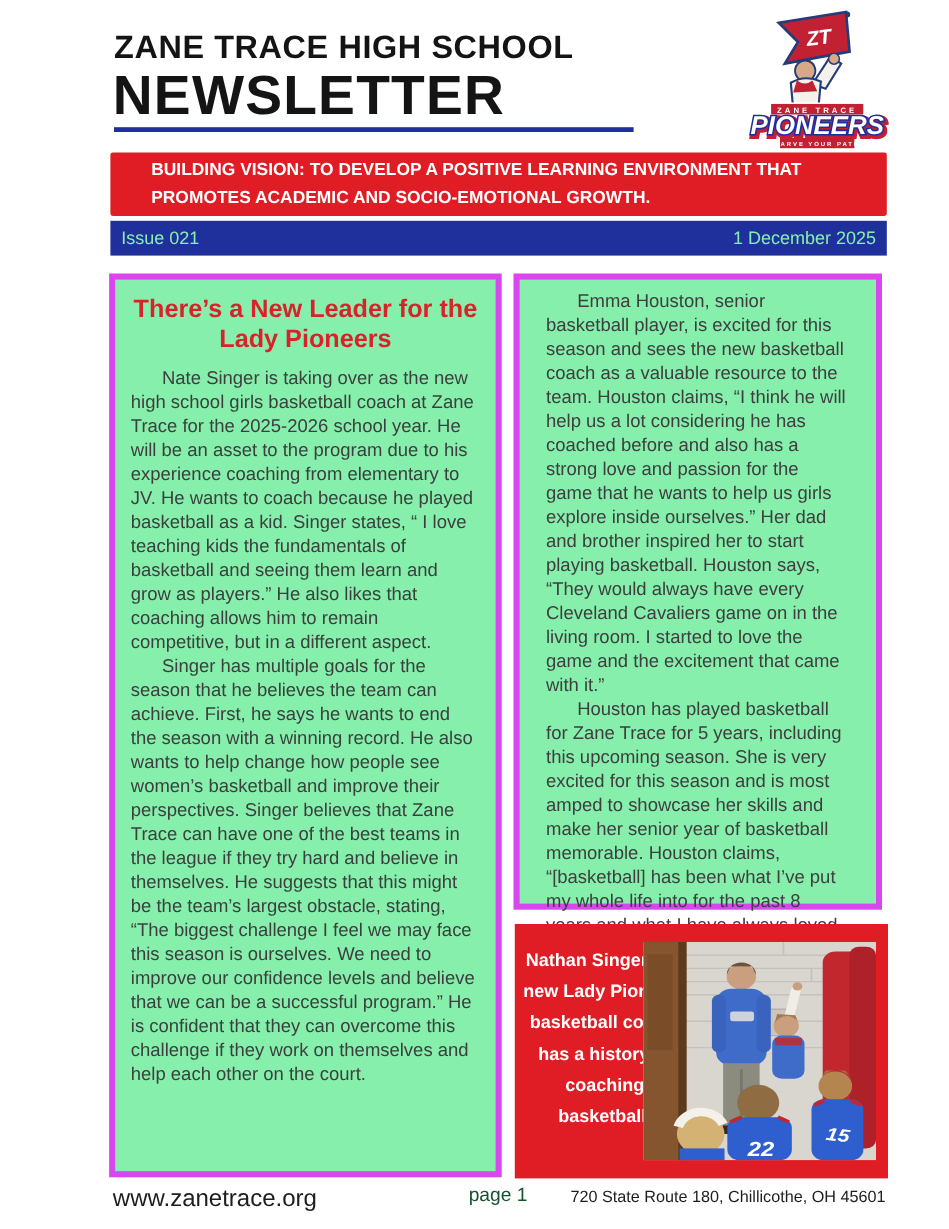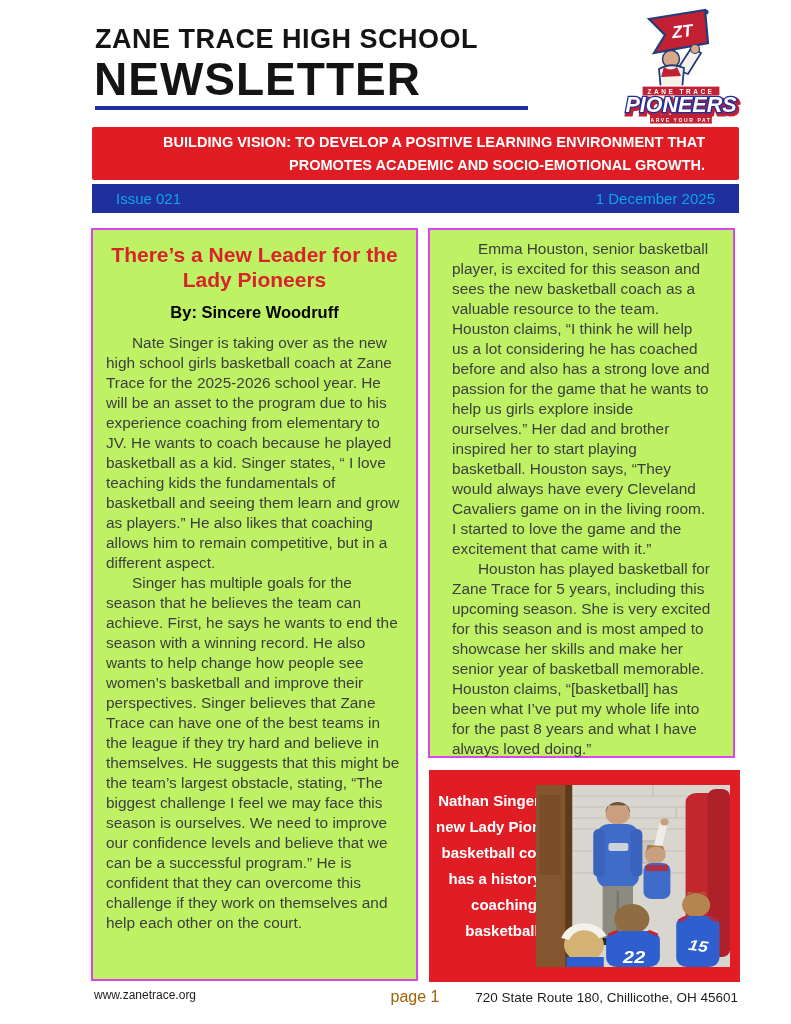--- a/index.html
+++ b/index.html
@@ -8,47 +8,47 @@
   .abs { position:absolute;margin-left:20px; }
 
   
   .school-name { left:75px; top:24px; font-size:27px; font-weight:800; color:#141414; letter-spacing:.5px; }
   .news-title  { left:74px; top:52px; font-size:46px; font-weight:800; color:#141414; letter-spacing:1px; }
   .title-rule  { left:75px; top:106px; width:433px; height:4px; background:#1f309d; }
   .logo-wrap   { left:601px; top:7px; width:122px; height:118px; }
 
   
   .vision { left:72px; top:127px; width:647px; height:53px; background:#e01d24; border-radius:2px;
-    color:#fff; font-weight:700; font-size:14.5px; line-height:1.55; text-align:right;
+    color:#fff; font-weight:700; font-size:14.5px; line-height:1.55; text-align:left;
     display:flex; align-items:center; justify-content:center; padding:0 34px; }
 
   
-  .issuebar { left:72px; top:184px; width:647px; height:29px; background:#1f2f9c; color:#0ea5e9;
-    font-size:15px; display:flex; align-items:center; justify-content:space-between; padding:0 24px; }
+  .issuebar { left:72px; top:184px; width:647px; height:29px; background:#1f2f9c; color:#86efac;
+    font-size:15px; display:flex; align-items:center; justify-content:space-between; padding:0 9px; }
 
   
-  .box { border:2px solid #d946ef; background:#bef264; }
+  .box { border:5px solid #d946ef; background:#86efac; }
   .left-box  { left:71px;  top:228px; width:327px; height:753px; padding:8px 13px; }
   .right-box { left:408px; top:228px; width:307px; height:530px; padding:9px 22px; }
 
   .headline { color:#d9232b; font-weight:800; font-size:21px; line-height:25px; text-align:center; margin-top:4px; }
   .byline   { color:#000; font-weight:800; font-size:16.5px; text-align:center; margin-top:11px; }
   .body-copy { margin-top:11px; }
   .body-copy p, .right-box p { font-size:15.4px; line-height:20px; color:#3e3e3e; text-indent:26px; margin:0; }
 
   
   .photo-box { left:409px; top:770px; width:311px; height:212px; background:#e01d24; }
   .photo-caption { position:absolute; left:6px; top:18px; width:138px; color:#fff; font-weight:800;
     font-size:15px; line-height:26px; text-align:center; }
   .photo-frame { position:absolute; right:10px; top:15px; width:194px; height:182px; overflow:hidden; }
   .photo-frame svg { width:100%; height:100%; display:block; }
 
   
-  .footer-site { left:74px; top:988px; font-size:12px; color:#1d1d1d; }
-  .footer-page { left:340px; top:988px; width:110px; text-align:center; font-size:16px; color:#a16207; }
+  .footer-site { left:74px; top:988px; font-size:20px; color:#1d1d1d; }
+  .footer-page { left:340px; top:988px; width:110px; text-align:center; font-size:16px; color:#14532d; }
   .footer-addr { left:418px; top:990px; width:300px; text-align:right; font-size:13.5px; color:#1d1d1d; }
 </style>
 </head>
 <body>
 
 <div class="abs school-name">ZANE TRACE HIGH SCHOOL</div>
 <div class="abs news-title">NEWSLETTER</div>
 <div class="abs title-rule"></div>
 
 <div class="abs logo-wrap">
@@ -84,21 +84,20 @@
   <span>BUILDING VISION: TO DEVELOP A POSITIVE LEARNING ENVIRONMENT THAT PROMOTES ACADEMIC AND SOCIO-EMOTIONAL GROWTH.</span>
 </div>
 
 <div class="abs issuebar">
   <span>Issue 021</span>
   <span>1 December 2025</span>
 </div>
 
 <div class="abs box left-box">
   <div class="headline">There’s a New Leader for the Lady Pioneers</div>
-  <div class="byline">By: Sincere Woodruff</div>
   <div class="body-copy">
     <p>Nate Singer is taking over as the new high school girls basketball coach at Zane Trace for the 2025-2026 school year. He will be an asset to the program due to his experience coaching from elementary to JV. He wants to coach because he played basketball as a kid. Singer states, “ I love teaching kids the fundamentals of basketball and seeing them learn and grow as players.” He also likes that coaching allows him to remain competitive, but in a different aspect.</p>
     <p>Singer has multiple goals for the season that he believes the team can achieve. First, he says he wants to end the season with a winning record. He also wants to help change how people see women’s basketball and improve their perspectives. Singer believes that Zane Trace can have one of the best teams in the league if they try hard and believe in themselves. He suggests that this might be the team’s largest obstacle, stating, “The biggest challenge I feel we may face this season is ourselves. We need to improve our confidence levels and believe that we can be a successful program.” He is confident that they can overcome this challenge if they work on themselves and help each other on the court.</p>
   </div>
 </div>
 
 <div class="abs box right-box">
   <p>Emma Houston, senior basketball player, is excited for this season and sees the new basketball coach as a valuable resource to the team. Houston claims, “I think he will help us a lot considering he has coached before and also has a strong love and passion for the game that he wants to help us girls explore inside ourselves.” Her dad and brother inspired her to start playing basketball. Houston says, “They would always have every Cleveland Cavaliers game on in the living room. I started to love the game and the excitement that came with it.”</p>
   <p>Houston has played basketball for Zane Trace for 5 years, including this upcoming season. She is very excited for this season and is most amped to showcase her skills and make her senior year of basketball memorable. Houston claims, “[basketball] has been what I’ve put my whole life into for the past 8 years and what I have always loved doing.”</p>
 </div>

